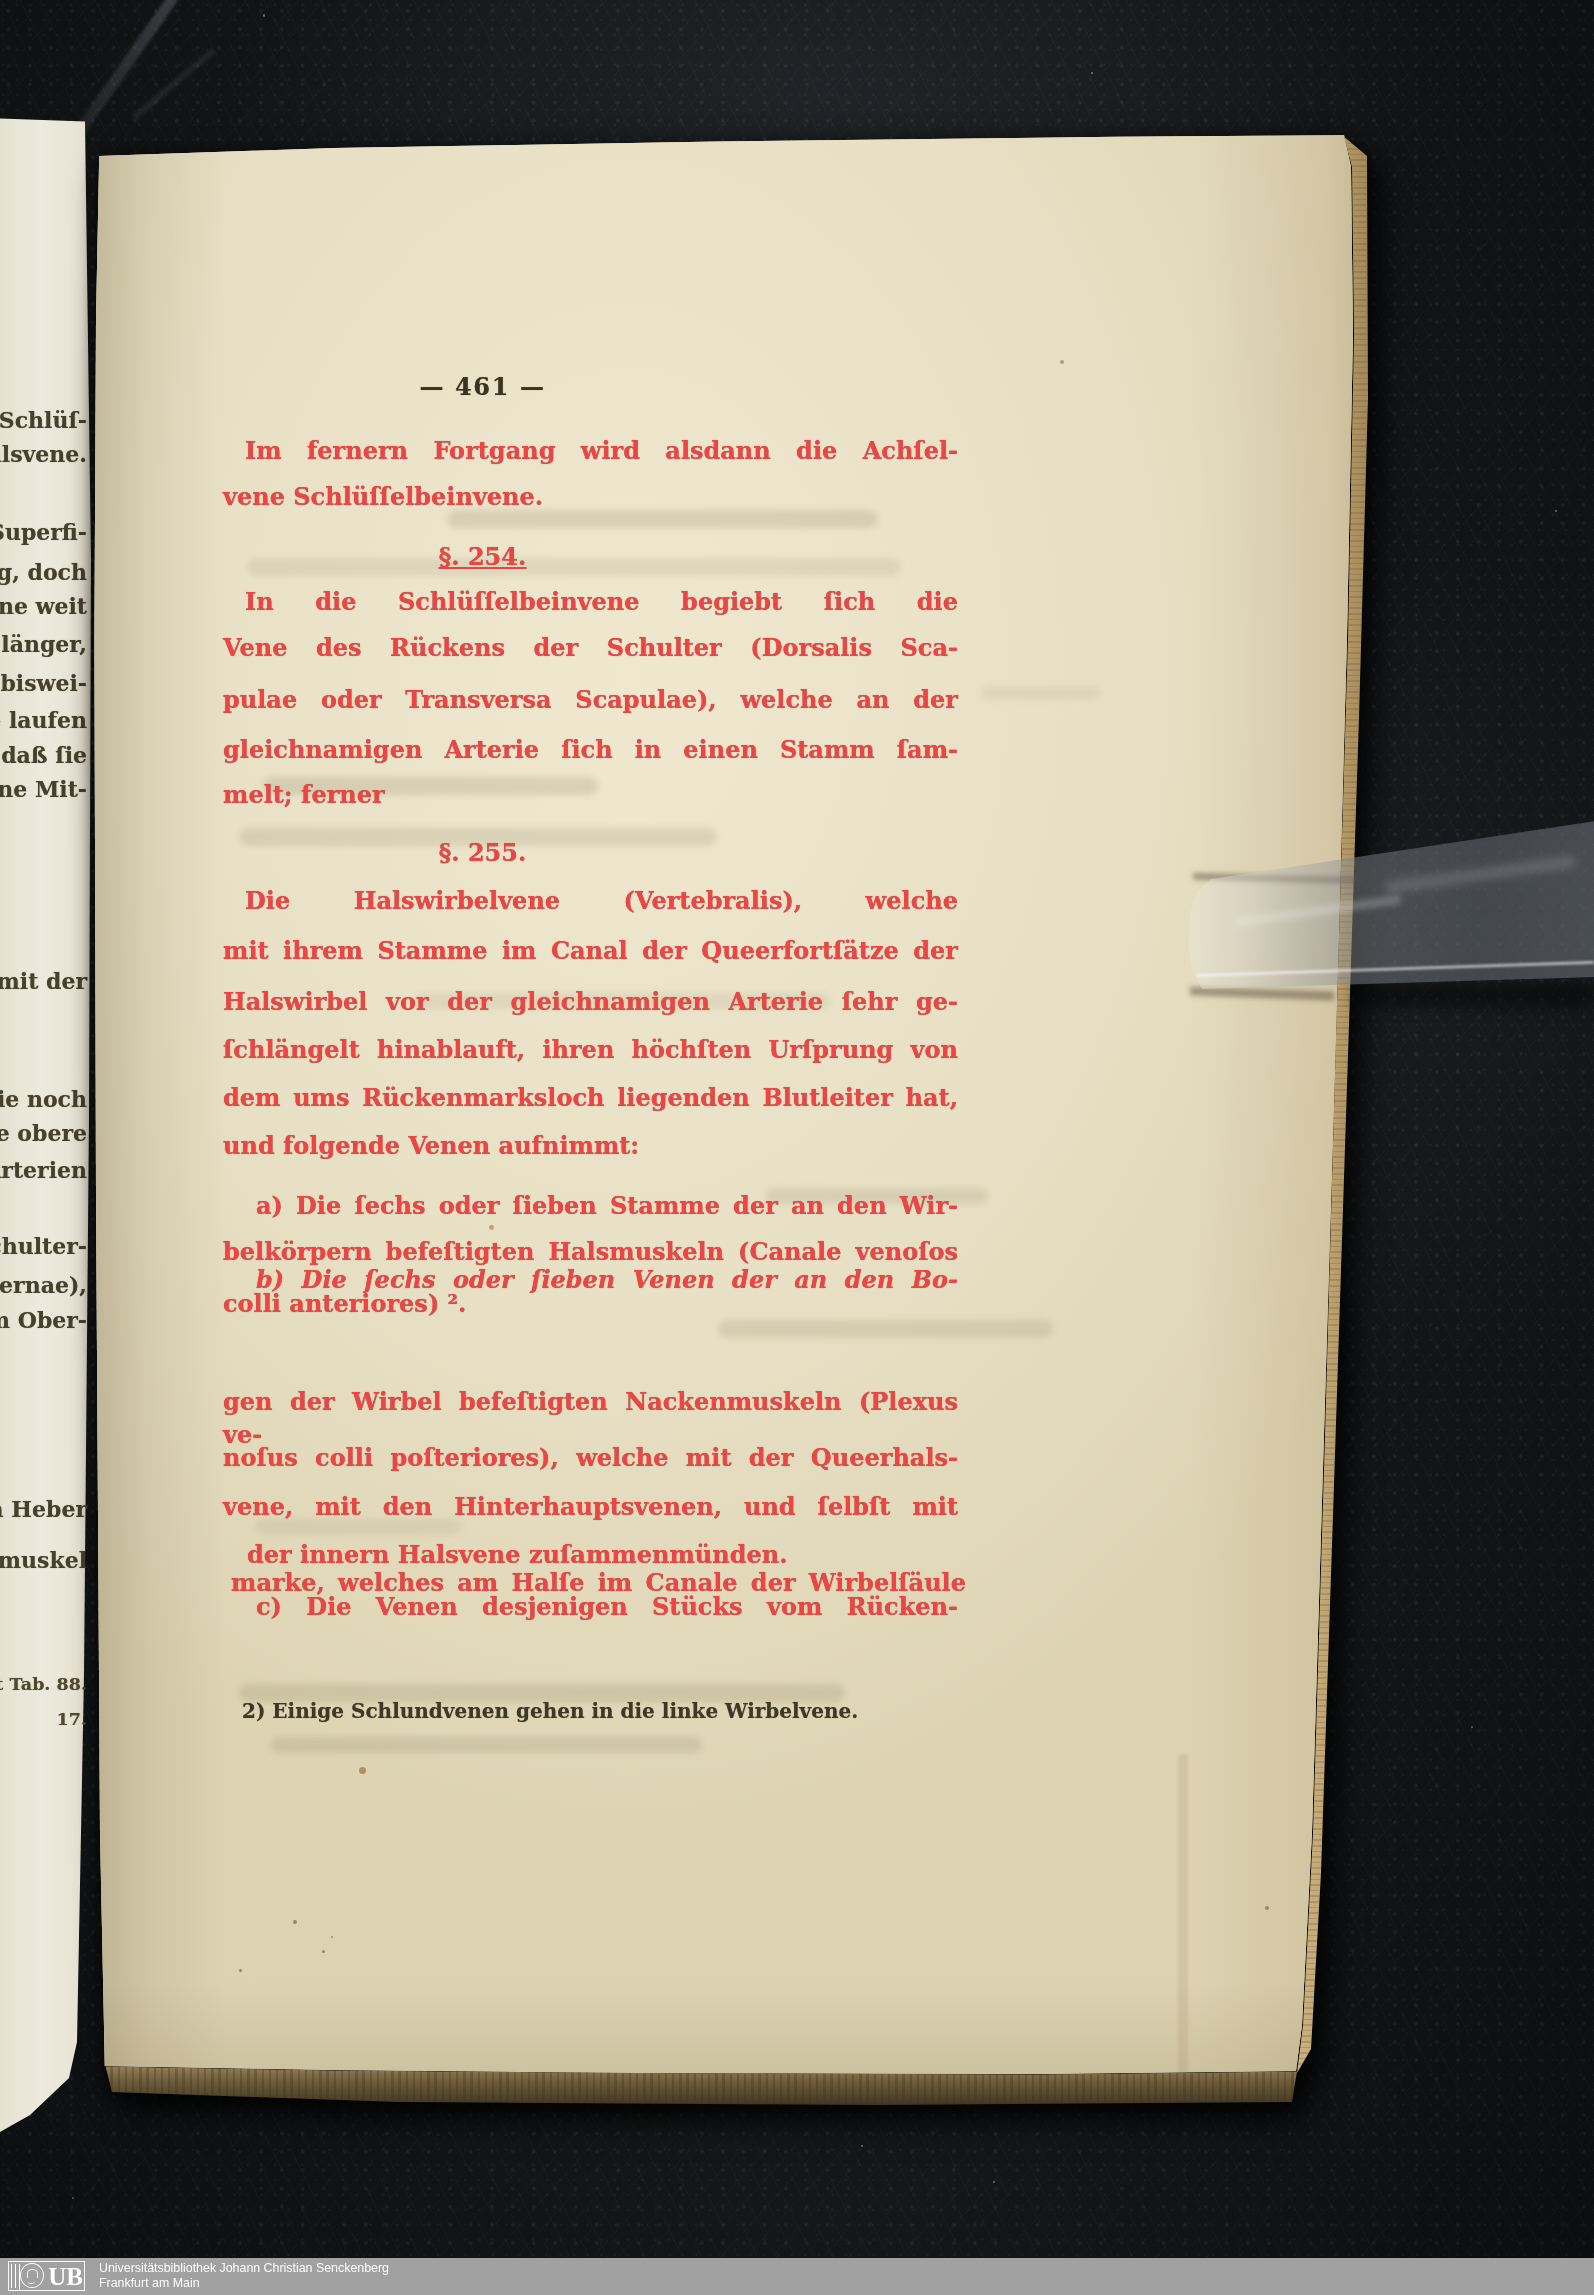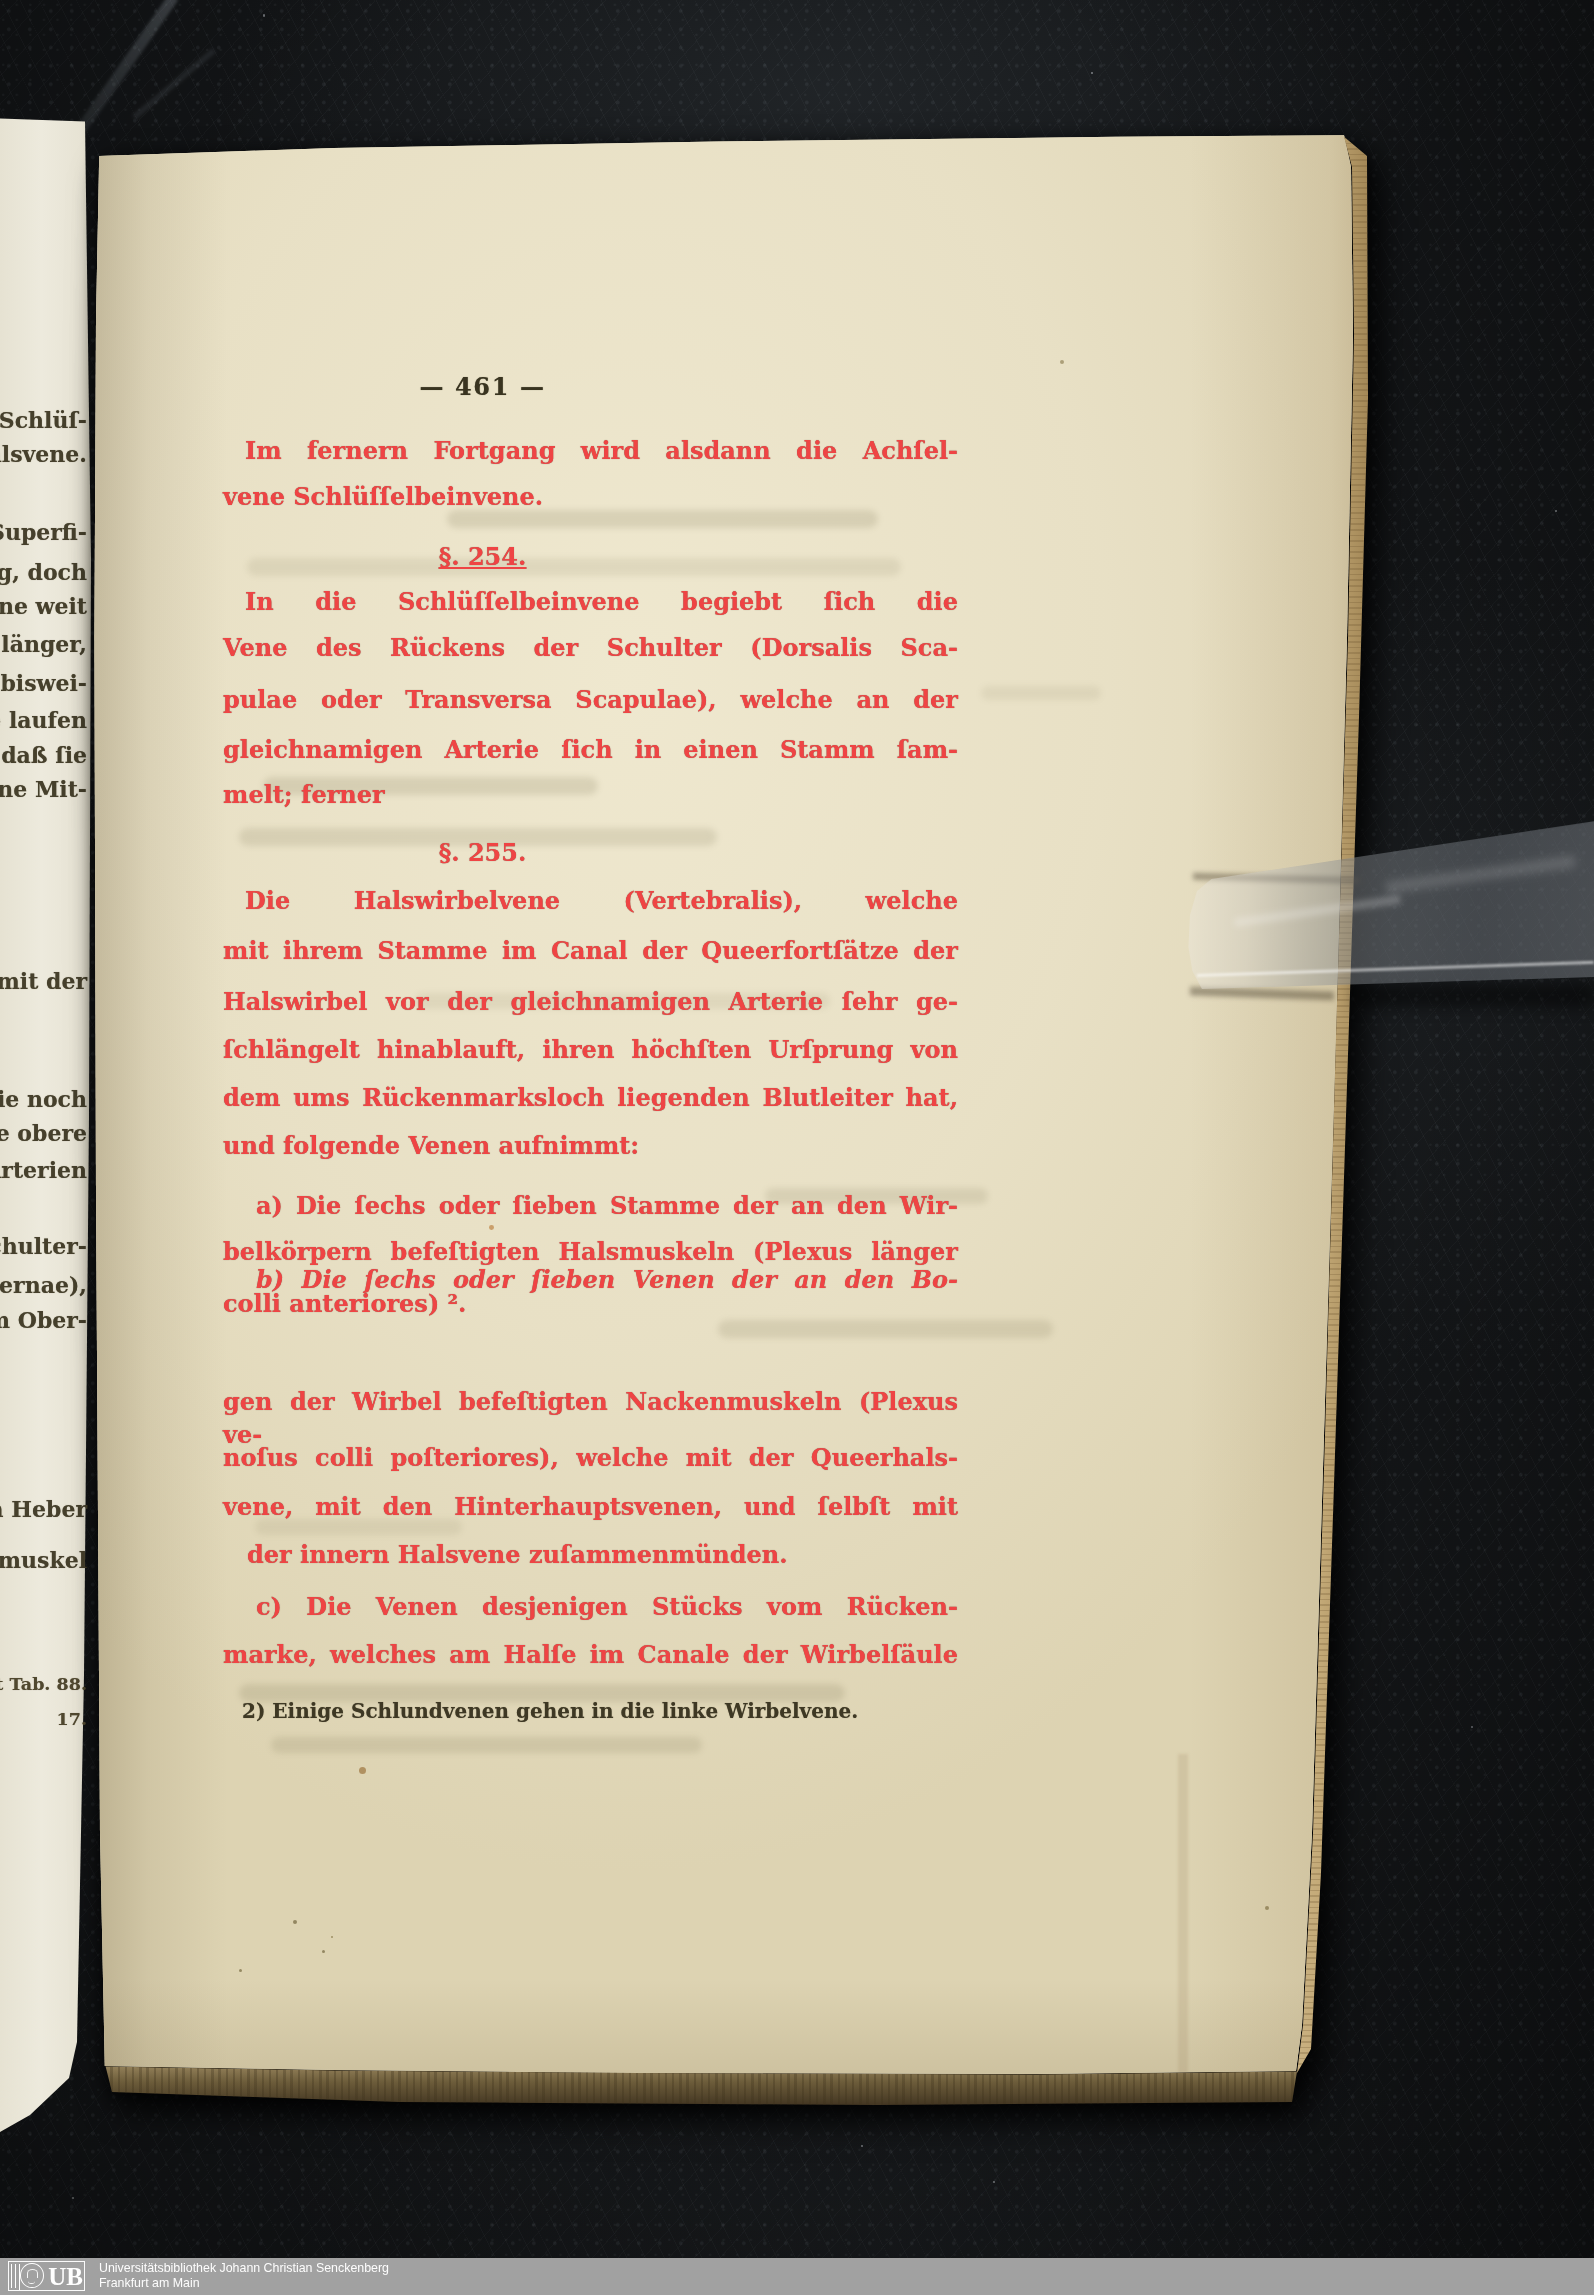--- a/index.html
+++ b/index.html
@@ -211,29 +211,29 @@
     <div class="line justify" style="top: 733px;">gleichnamigen Arterie ſich in einen Stamm ſam-</div>
     <div class="line plain" style="top: 778px;">melt; ferner</div>
     <div class="line heading" style="top: 836px;">§.  255.</div>
     <div class="line indent justify" style="top: 884px;">Die Halswirbelvene (Vertebralis), welche</div>
     <div class="line justify" style="top: 934px;">mit ihrem Stamme im Canal der Queerfortſätze der</div>
     <div class="line justify" style="top: 985px;">Halswirbel vor der gleichnamigen Arterie ſehr ge-</div>
     <div class="line justify" style="top: 1033px;">ſchlängelt hinablauft, ihren höchſten Urſprung von</div>
     <div class="line justify" style="top: 1081px;">dem ums Rückenmarksloch liegenden Blutleiter hat,</div>
     <div class="line plain" style="top: 1129px;">und folgende Venen aufnimmt:</div>
     <div class="line indent2 justify" style="top: 1189px;">a) Die ſechs oder ſieben Stamme der an den Wir-</div>
-    <div class="line justify" style="top: 1235px;">belkörpern befeſtigten Halsmuskeln (Plexus länger</div>
+    <div class="line justify" style="top: 1235px;">belkörpern befeſtigten Halsmuskeln (Canale venoſos</div>
     <div class="line plain" style="top: 1287px;">colli anteriores) ².</div>
     <div class="line indent2 justify" style="top: 1263px; font-style: italic;">b) Die ſechs oder ſieben Venen der an den Bo-</div>
     <div class="line justify" style="top: 1385px;">gen der Wirbel befeſtigten Nackenmuskeln (Plexus ve-</div>
     <div class="line justify" style="top: 1441px;">noſus colli poſteriores), welche mit der Queerhals-</div>
     <div class="line justify" style="top: 1490px;">vene, mit den Hinterhauptsvenen, und ſelbſt mit</div>
     <div class="line plain" style="top: 1538px; margin-left: 24px;">der innern Halsvene zuſammenmünden.</div>
     <div class="line indent2 justify" style="top: 1590px;">c) Die Venen desjenigen Stücks vom Rücken-</div>
-    <div class="line justify" style="top: 1638px;">marke, welches am Halſe im Canale der Wirbelſäule</div>
+    <div class="line justify" style="top: 1566px; margin-left: 8px;">marke, welches am Halſe im Canale der Wirbelſäule</div>
   </div>
 <div class="footnote">2) Einige Schlundvenen gehen in die linke Wirbelvene.</div>
 
 <div class="plastic-shadow" style="left:1193px;top:875px;width:167px;height:7.2px;transform:rotate(1.5deg);"></div>
 <div class="plastic-shadow" style="left:1190px;top:989px;width:144px;height:8.8px;transform:rotate(2deg);"></div>
 <div class="plastic-cover-shadow"></div>
 <div class="plastic">
   <div class="hl-top"></div>
   <div class="hl-bottom"></div>
   <div class="glare1"></div>

